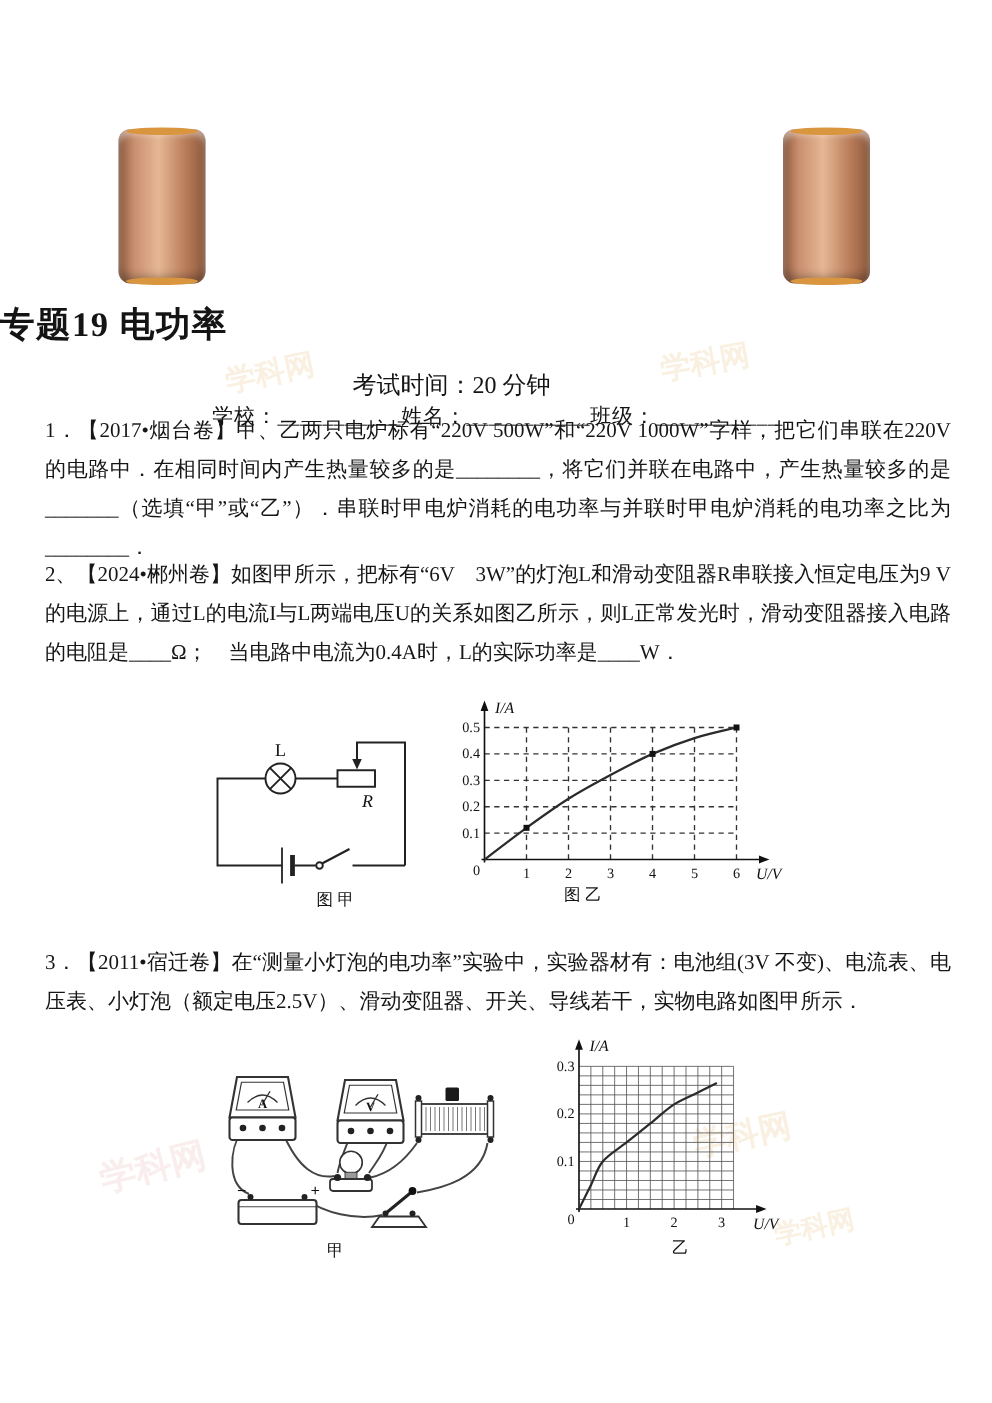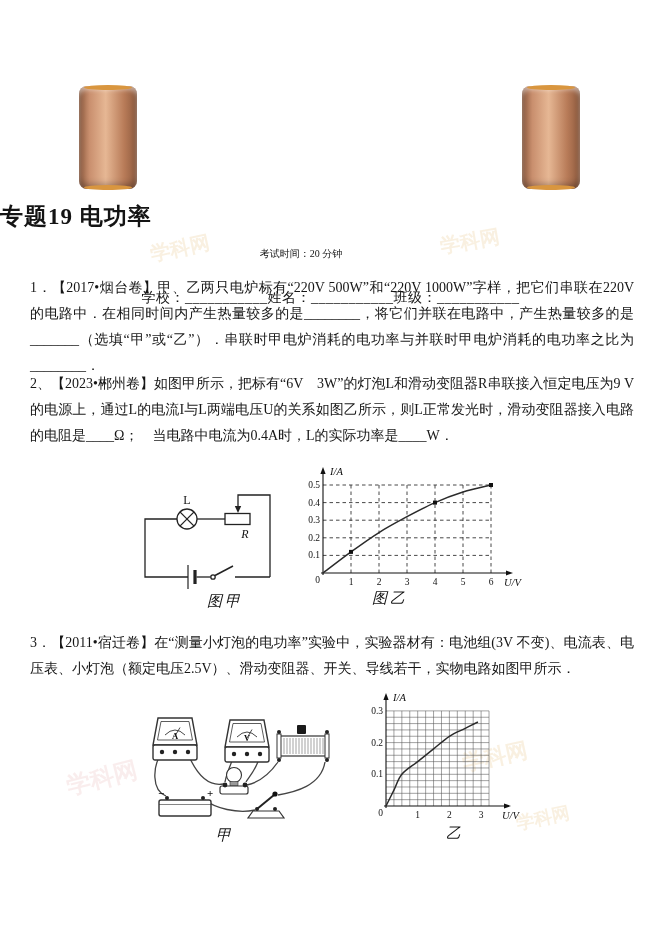--- a/index.html
+++ b/index.html
@@ -28,29 +28,29 @@
     border:1px solid rgba(170,100,70,.45);}
   .banner-line1{position:absolute;left:7px;top:2px;white-space:nowrap;font-weight:bold;}
   .banner-year{color:#e02a21;font-size:28px;letter-spacing:1px;vertical-align:-2px;}
   .banner-rest{font-size:22px;letter-spacing:9px;color:#222;}
   .banner-line2{position:absolute;left:168px;top:41px;font-size:23px;font-weight:bold;
     letter-spacing:9px;color:#222;white-space:nowrap;}
   .banner-underline{position:absolute;left:50px;top:66px;width:44px;height:3px;background:#ffffff;}
 
   
   .doc-title{left:0;top:201px;width:661px;text-align:left;font-size:23px;font-weight:bold;letter-spacing:1px;}
-  .exam-time{left:0;top:247px;width:602px;text-align:center;font-size:10px;}
-  .fill-line{left:0;top:269px;width:661px;text-align:center;font-size:14px;letter-spacing:.5px;margin-top:20px;}
+  .exam-time{left:0;top:247px;width:602px;text-align:center;font-size:16px;}
+  .fill-line{left:0;top:269px;width:661px;text-align:center;font-size:14px;letter-spacing:.5px;}
 
   
   .q{left:30px;width:604px;font-size:14px;line-height:26px;text-align:justify;color:#161616;}
   .q1{top:275px;} .q2{top:371px;} .q3{top:630px;}
 
   
-  .fig-caption{font-size:15px;text-align:center;letter-spacing:3px;color:#111;font-style:italic;}
+  .fig-caption{font-size:11px;text-align:center;letter-spacing:3px;color:#111;}
   svg text{font-family:"Liberation Serif","DejaVu Serif",serif;fill:#111;}
 
   
   .wm{position:absolute;font-weight:bold;pointer-events:none;white-space:nowrap;}
   .wm-a{color:#d69a30;opacity:.14;}
   .wm-b{color:#d87a7a;opacity:.13;}
 </style>
 </head>
 <body>
 
@@ -64,21 +64,21 @@
   <div class="roller" style="left:3px;"></div>
   <div class="roller" style="left:446px;"></div>
 </div>
 
 <div class="abs doc-title">专题19 电功率</div>
 <div class="abs exam-time">考试时间：20 分钟</div>
 <div class="abs fill-line">学校：___________姓名：___________班级：___________</div>
 
 <div class="abs q q1"><span>1．</span><span>【2017•烟台卷】</span><span>甲、乙两只电炉标有“220V 500W”和“220V 1000W”字样，把它们串联在220V 的电路中．在相同时间内产生热量较多的是________，将它们并联在电路中，产生热量较多的是_______（选填“甲”或“乙”）．串联时甲电炉消耗的电功率与并联时甲电炉消耗的电功率之比为________．</span></div>
 
-<div class="abs q q2"><span>2、</span><span>【2023•郴州卷】</span><span>如图甲所示，把标有“6V　3W”的灯泡L和滑动变阻器R串联接入恒定电压为9 V的电源上，通过L的电流I与L两端电压U的关系如图乙所示，则L正常发光时，滑动变阻器接入电路的电阻是____Ω；　当电路中电流为0.4A时，L的实际功率是____W．</span></div>
+<div class="abs q q2"><span>2、</span><span>【2024•郴州卷】</span><span>如图甲所示，把标有“6V　3W”的灯泡L和滑动变阻器R串联接入恒定电压为9 V的电源上，通过L的电流I与L两端电压U的关系如图乙所示，则L正常发光时，滑动变阻器接入电路的电阻是____Ω；　当电路中电流为0.4A时，L的实际功率是____W．</span></div>
 
 <svg class="abs" style="left:133px;top:458px;" width="177" height="147" viewBox="0 0 177 147">
   <g stroke="#222" stroke-width="1.3" fill="none">
 
     <path d="M44,61 H12 V119 H55"></path>
 
     <circle cx="54" cy="61" r="10" fill="#fff"></circle>
     <line x1="46.9" y1="53.9" x2="61.1" y2="68.1"></line>
     <line x1="61.1" y1="53.9" x2="46.9" y2="68.1"></line>
 

